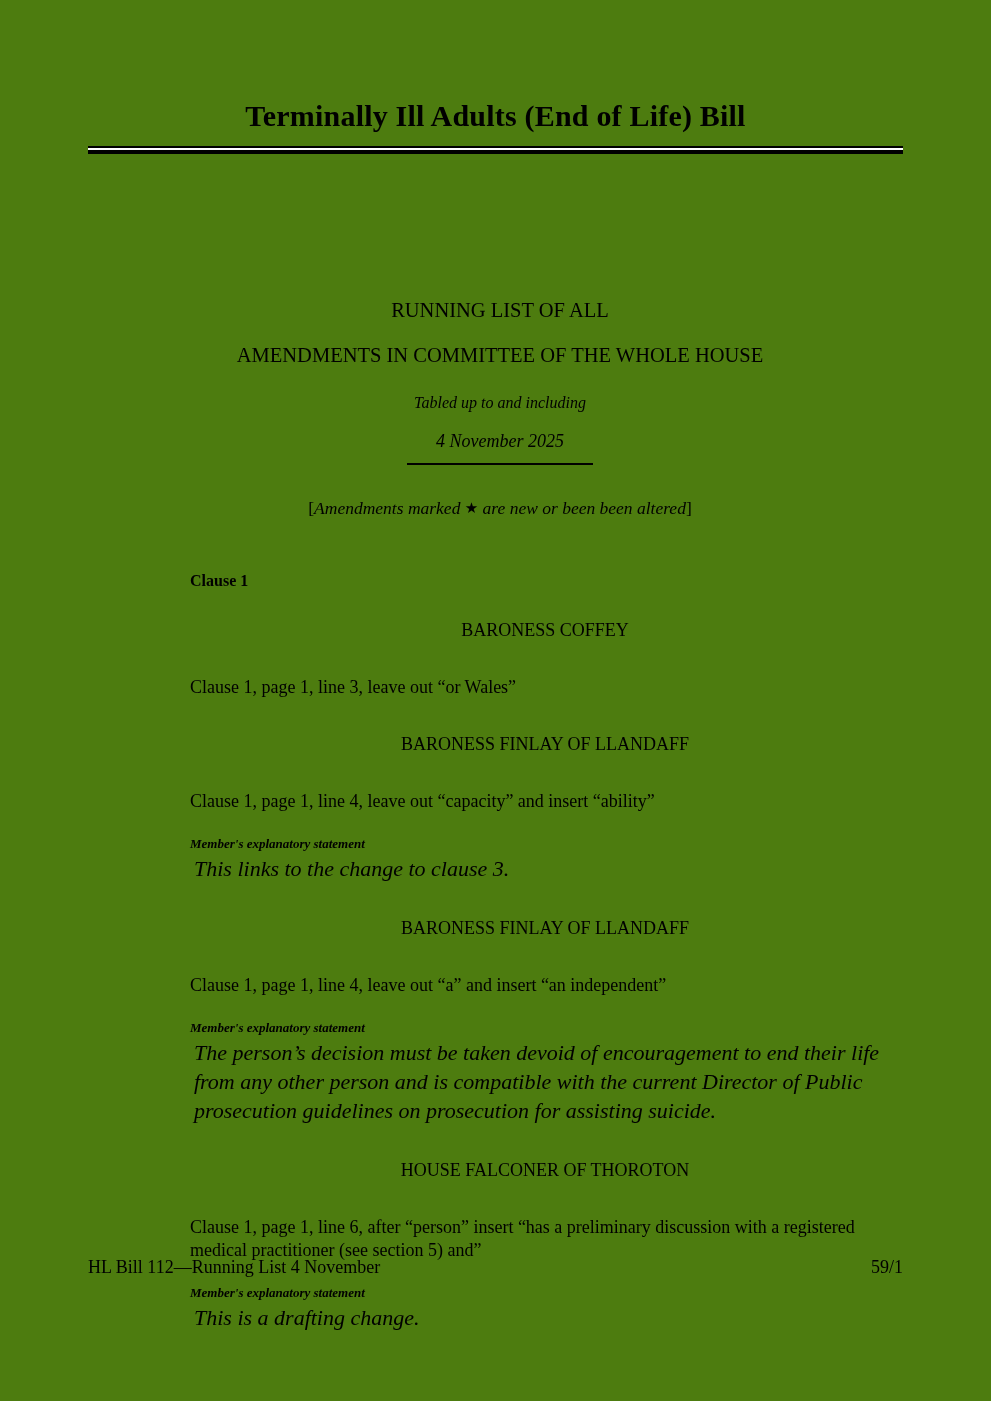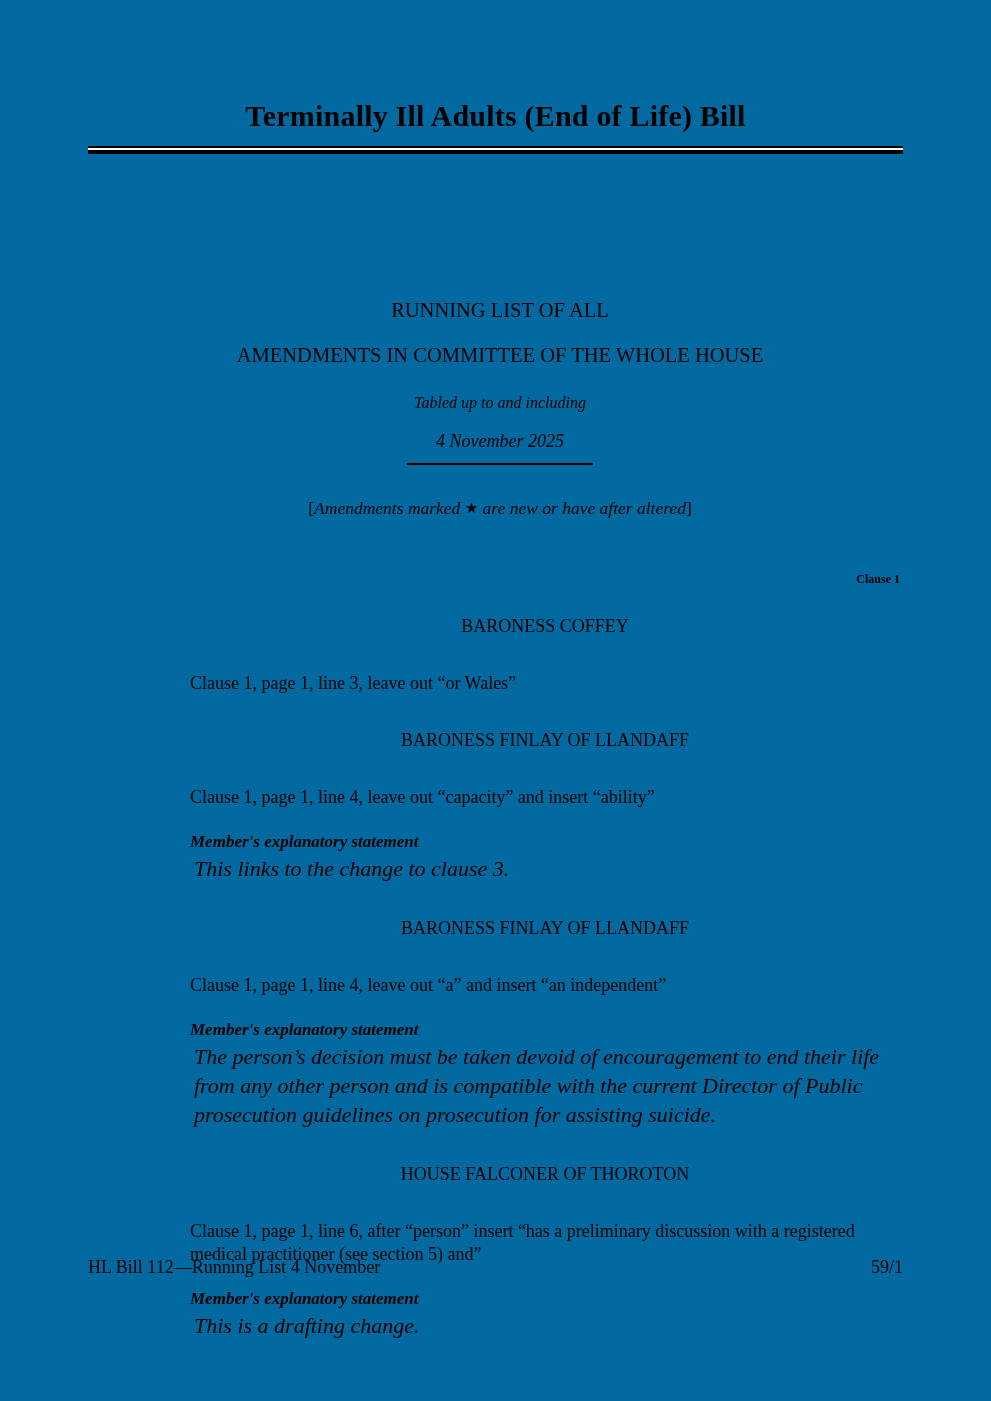--- a/index.html
+++ b/index.html
@@ -4,21 +4,21 @@
 <style>
   html, body {
     margin: 0;
     padding: 0;
     background: #ffffff;
   }
   .page {
     position: relative;
     width: 991px;
     height: 1401px;
-    background: #0369a1;
+    background: #4d7c0f;
     color: #000000;
     font-family: "Liberation Serif", "DejaVu Serif", serif;
     overflow: hidden;
   }
 
   
   .title-block {
     position: absolute;
     left: 88px;
     top: 98px;
@@ -110,40 +110,40 @@
   }
 
   
   .body-area {
     position: absolute;
     left: 190px;
     top: 573px;
     width: 710px;
   }
   .clause-heading {
-    text-align: right;
-    font-size: 12px;
+    text-align: left;
+    font-size: 16px;
     font-weight: bold;
     line-height: 1.0;
     margin: 0;
   }
   .member-name {
     text-align: center;
     font-size: 18px;
     line-height: 1.0;
     margin: 0;
   }
   .amendment-text {
     font-size: 18px;
     line-height: 1.28;
     margin: 0;
     text-align: left;
   }
   .expl-head {
-    font-size: 17px;
+    font-size: 13px;
     font-weight: bold;
     font-style: italic;
     line-height: 1.0;
     margin: 0;
   }
   .expl-body {
     font-size: 22px;
     font-style: italic;
     line-height: 1.32;
     margin: 4px;
@@ -187,21 +187,21 @@
     <div class="line-cap">RUNNING LIST OF ALL</div>
     <div class="line-cap second">AMENDMENTS IN COMMITTEE OF THE WHOLE HOUSE</div>
     <div class="tabled">Tabled up to and including</div>
     <div class="tabled-date">4 November 2025</div>
     <div class="short-rule-wrap">
       <div class="short-rule"></div>
     </div>
   </div>
 
   <div class="marked-note">
-    <span class="brk">[</span><span>Amendments marked </span><span class="star">★</span><span> are new or have after altered</span><span class="brk">]</span>
+    <span class="brk">[</span><span>Amendments marked </span><span class="star">★</span><span> are new or been been altered</span><span class="brk">]</span>
   </div>
 
   <div class="body-area">
 
     <div class="clause-heading">Clause 1</div>
 
     <div class="member-name sp-name-1">BARONESS COFFEY</div>
     <div class="amendment-text sp-amend">Clause 1, page 1, line 3, leave out “or Wales”</div>
 
     <div class="member-name sp-name">BARONESS FINLAY OF LLANDAFF</div>

